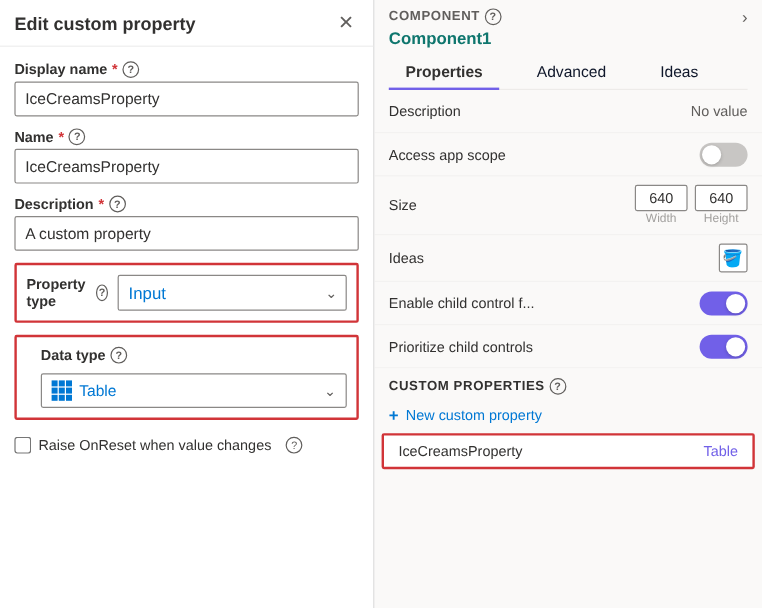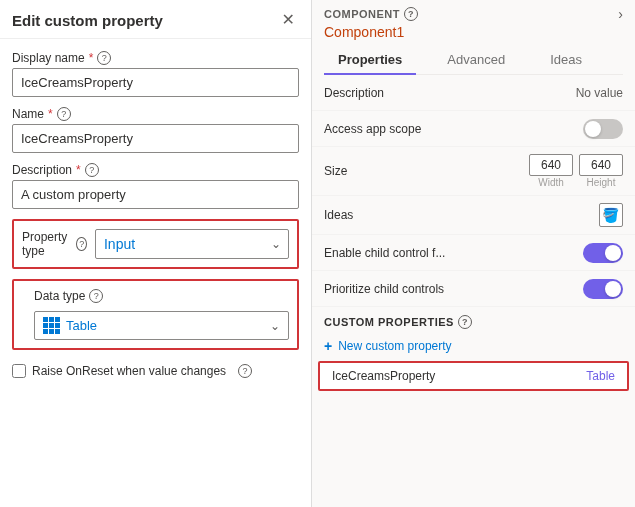--- a/index.html
+++ b/index.html
@@ -57,21 +57,21 @@
     }
 
     .field-group {
       display: flex;
       flex-direction: column;
       gap: 3px;
     }
 
     .field-label {
       font-size: 12px;
-      font-weight: 400;
+      font-weight: 700;
       color: #323130;
       display: flex;
       align-items: center;
       gap: 4px;
     }
 
     .required-star {
       color: #d13438;
     }
 
@@ -235,35 +235,35 @@
       letter-spacing: 0.5px;
     }
 
     .chevron-right {
       color: #605e5c;
       font-size: 14px;
     }
 
     .component-name {
       font-size: 14px;
-      font-weight: 400;
-      color: #c2410c;
+      font-weight: 700;
+      color: #0f766e;
       margin: 2px 0 6px 0;
     }
 
     .tabs-row {
       display: flex;
       gap: 17px;
       border-bottom: 1px solid #edebe9;
     }
 
     .tab {
       padding: 6px 14px;
       font-size: 13px;
-      color: #737373;
+      color: #0f172a;
       cursor: pointer;
       border-bottom: 2px solid transparent;
       margin-bottom: -1px;
     }
 
     .tab.active {
       color: #323130;
       border-bottom: 2px solid #7160e8;
       font-weight: 600;
     }

